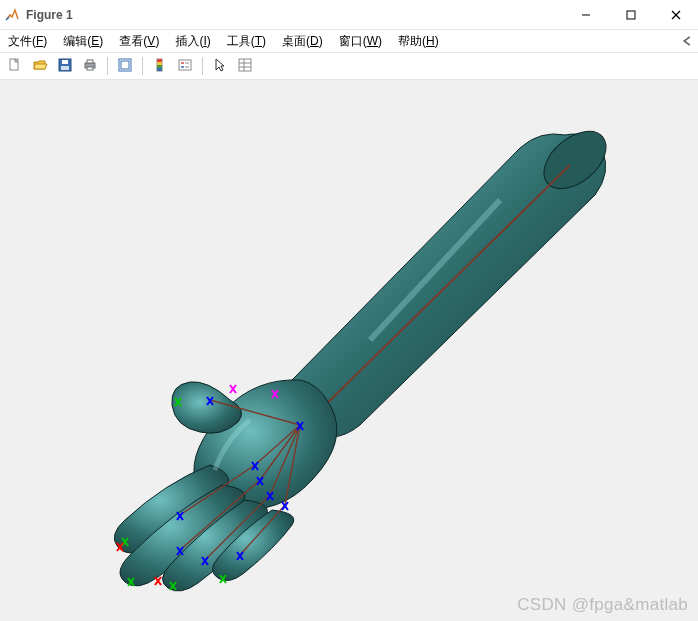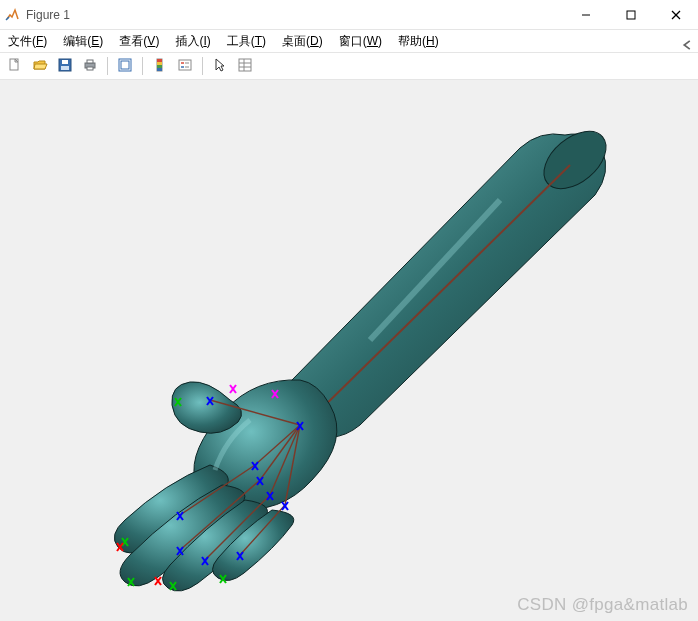--- a/index.html
+++ b/index.html
@@ -1,25 +1,25 @@
 <!DOCTYPE html>
 <html><head>
 <meta charset="utf-8">
 <style>
   * { box-sizing: border-box; margin: 0; padding: 0; }
   body { font-family: "Microsoft YaHei", "SimSun", Arial, sans-serif; font-size: 12px; background: #fff; color: #000; width: 698px; height: 621px; overflow: hidden; position: relative; }
 
-  .titlebar { height: 30px; background: #fff; display: flex; align-items: center; padding-left: 4px; border-bottom: 1px solid #e5e5e5; }
+  .titlebar { height: 30px; background: #fff; display: flex; align-items: center; padding-left: 4px; border-bottom: 1px solid #e5e5e5; font-weight: bold; }
   .titlebar .app-icon { width: 16px; height: 16px; margin-right: 6px; display:inline-flex; }
   .titlebar .title { flex: 1; color: #555; font-size: 12px; }
   .win-btns { display: flex; height: 100%; }
   .win-btn { width: 45px; height: 100%; display: flex; align-items: center; justify-content: center; color: #333; }
   .win-btn svg { width: 10px; height: 10px; }
 
-  .menubar { height: 22px; background: #fff; display: flex; align-items: flex-end; padding: 0 4px; gap: 8px; }
+  .menubar { height: 22px; background: #fff; display: flex; align-items: center; padding: 0 4px; gap: 8px; }
   .menubar .item { padding: 2px 4px; white-space: nowrap; }
   .menubar .item u { text-decoration: underline; }
   .menubar .dropdown { margin-left:auto; width:14px; height:14px; display:flex; align-items:center; justify-content:center; }
 
   .toolbar { height: 28px; background: #fff; border-top: 1px solid #e5e5e5; border-bottom: 1px solid #e5e5e5; display: flex; align-items: center; padding: 0 4px; gap: 3px; }
   .tb-btn { width: 22px; height: 22px; border: 1px solid transparent; display: flex; align-items: center; justify-content: center; border-radius: 2px; }
   .tb-sep { width: 1px; height: 18px; background: #ccc; margin: 0 3px; }
 
   .canvas-area { position: relative; width: 698px; height: 541px; background: #f0f0f0; overflow: hidden; }
 

